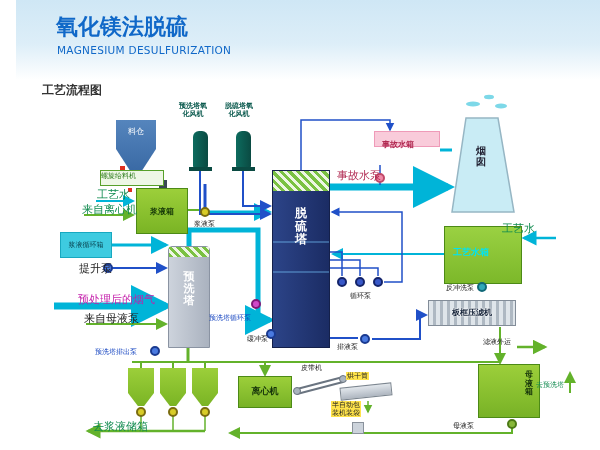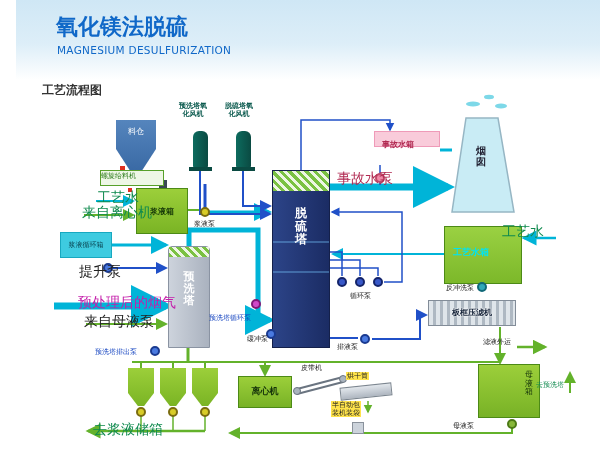--- a/index.html
+++ b/index.html
@@ -2,21 +2,21 @@
 <html><head>
 <meta charset="utf-8">
 <style>
   html,body{margin:0;padding:0;}
   .page{position:relative;width:600px;height:450px;background:#ffffff;overflow:hidden;
         font-family:"DejaVu Sans",sans-serif;}
   .header{position:absolute;left:16px;top:0;width:600px;height:80px;
           background:linear-gradient(180deg,#cfe7f5 0%,#ddeef8 55%,#ffffff 100%);}
   .title{position:absolute;left:40px;top:12px;font-size:22px;font-weight:bold;color:#1068c8;}
   .subtitle{position:absolute;left:41px;top:44px;font-size:10.5px;color:#1068c8;letter-spacing:.3px;}
-  .lab{position:absolute;z-index:4;font-size:14px;color:#222;line-height:1.15;white-space:nowrap;}
+  .lab{position:absolute;z-index:4;font-size:11px;color:#222;line-height:1.15;white-space:nowrap;}
   .wrap{white-space:normal;word-break:break-all;text-align:center;}
   .vert{white-space:normal;word-break:break-all;width:1em;line-height:1.08;text-align:center;}
   .box{position:absolute;box-sizing:border-box;z-index:2;}
   .overlay{position:absolute;left:0;top:0;z-index:1;pointer-events:none;}
   .pump{position:absolute;width:10px;height:10px;border-radius:50%;border:2px solid;
         transform:translate(-50%,-50%);box-sizing:border-box;z-index:3;}
   .hatch{position:absolute;left:0;top:0;width:100%;
          background:repeating-linear-gradient(45deg,#7ac142 0 3px,#eef6e4 3px 6px);}
 </style>
 </head>
@@ -177,21 +177,21 @@
   <div class="box" style="left:238px;top:376px;width:54px;height:32px;background:linear-gradient(#9ccf3a,#78b226);
               border:1.5px solid #4c8a16;">
     <div class="lab" style="left:0;top:9px;width:100%;text-align:center;font-size:9px;font-weight:bold;color:#14320a;">离心机</div>
   </div>
 
   <div class="box" style="left:340px;top:385px;width:52px;height:13px;background:linear-gradient(#e2e7ec,#aeb6c0);
               border:1px solid #7c8690;transform:rotate(-6deg);"></div>
 
   <div class="box" style="left:478px;top:364px;width:62px;height:54px;background:linear-gradient(#9ccf3a,#78b226);
               border:1.5px solid #4c8a16;">
-    <div class="lab vert" style="right:6px;top:6px;font-size:8px;font-weight:normal;color:#14320a;">母液箱</div>
+    <div class="lab vert" style="right:6px;top:6px;font-size:8px;font-weight:bold;color:#14320a;">母液箱</div>
   </div>
 
   <div class="box" style="left:352px;top:422px;width:12px;height:12px;background:#ccd3db;border:1px solid #8a929c;"></div>
 
   <div class="pump" style="left:205px;top:212px;background:#d8cc28;border-color:#7a6c10;"></div>
   <div class="pump" style="left:108px;top:268px;background:#4a7ae0;border-color:#1a3a90;"></div>
   <div class="pump" style="left:342px;top:282px;background:#3858c8;border-color:#14246a;"></div>
   <div class="pump" style="left:360px;top:282px;background:#3858c8;border-color:#14246a;"></div>
   <div class="pump" style="left:378px;top:282px;background:#3858c8;border-color:#14246a;"></div>
   <div class="pump" style="left:271px;top:334px;background:#4a7ae0;border-color:#1a3a90;"></div>

